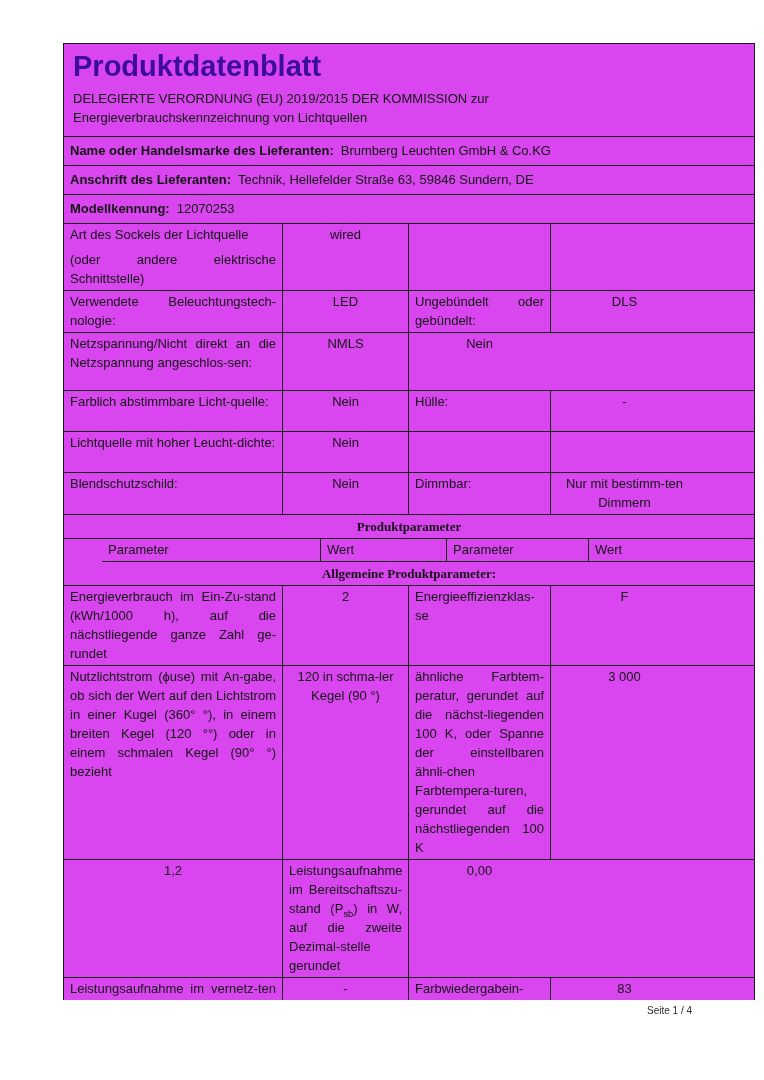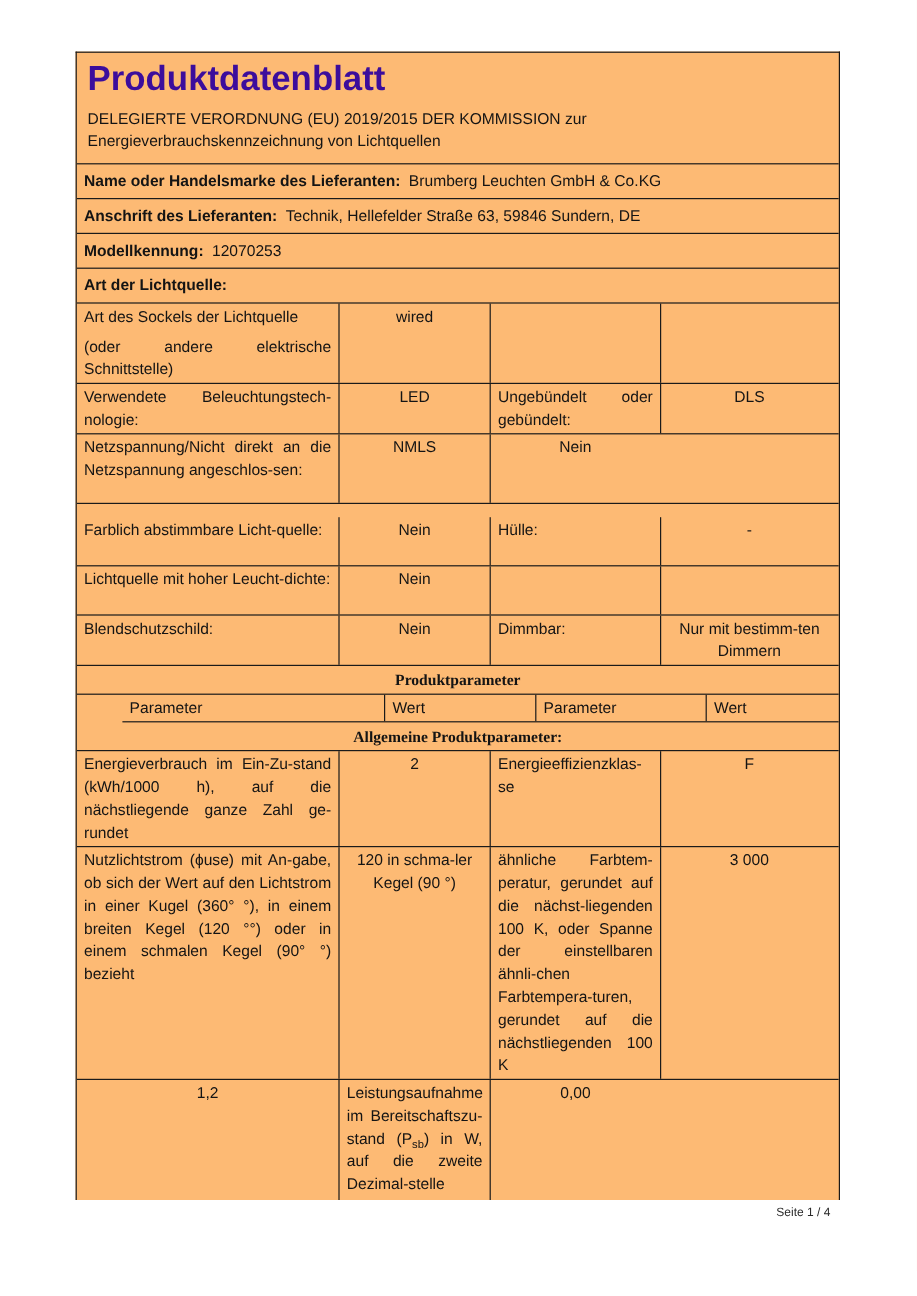--- a/index.html
+++ b/index.html
@@ -7,26 +7,26 @@
     width: 764px; height: 1080px;
     background: #ffffff;
     font-family: "Liberation Sans", sans-serif;
     color: #141414;
     position: relative;
     overflow: hidden;
   }
   .sheet {
     position: absolute;
     left: 63px; top: 43px;
-    width: 637px; height: 957px;
+    width: 692px; height: 957px;
     box-sizing: border-box;
     border: 1.5px solid #1a1a1a;
     border-bottom: none;
     overflow: hidden;
-    background: #fdba74;
+    background: #d946ef;
   }
   
   .hdr {
     border-bottom: 1.5px solid #1a1a1a;
     padding: 4px 10px 9px 9px;
   }
   .title {
     font-size: 29px;
     font-weight: bold;
     line-height: 1.25;
@@ -73,21 +73,21 @@
     font-weight: bold;
     font-size: 13px;
     line-height: 19px;
     padding: 2px 6px;
     font-family: Liberation Serif, serif;
   }
   
   .h-a { min-height: 42px; }
   .h-b { min-height: 63px; }
   .h-c { min-height: 58px; }
-  .h-d { min-height: 41px; margin-top: 11px; }
+  .h-d { min-height: 41px; }
   .h-e { min-height: 41px; }
   .h-f { min-height: 40px; }
   .h-hdr { min-height: 21px; margin-left: 38px; }
   .h-g0 { min-height: 77px; }
   .h-g1 { min-height: 186px; }
   .h-g2 { min-height: 97px; }
   .h-g3 { min-height: 46px; border-bottom: none; }
   .footer {
     position: absolute;
     top: 1005px;
@@ -109,23 +109,20 @@
 
   <div class="irow">
     <span class="lbl">Name oder Handelsmarke des Lieferanten:</span><span class="val">Brumberg Leuchten GmbH &amp; Co.KG</span>
   </div>
   <div class="irow">
     <span class="lbl">Anschrift des Lieferanten:</span><span class="val">Technik, Hellefelder Straße 63, 59846 Sundern, DE</span>
   </div>
   <div class="irow">
     <span class="lbl">Modellkennung:</span><span class="val">12070253</span>
   </div>
-  <div class="irow">
-    <span class="lbl">Art der Lichtquelle:</span>
-  </div>
 
   <div class="grid h-b">
     <div class="pcell">
       <div>Art des Sockels der Lichtquelle</div>
       <div class="p2nd">(oder andere elektrische Schnittstelle)</div>
     </div>
     <div class="vcell">wired</div>
     <div class="pcell"></div>
     <div class="vcell"></div>
   </div>

